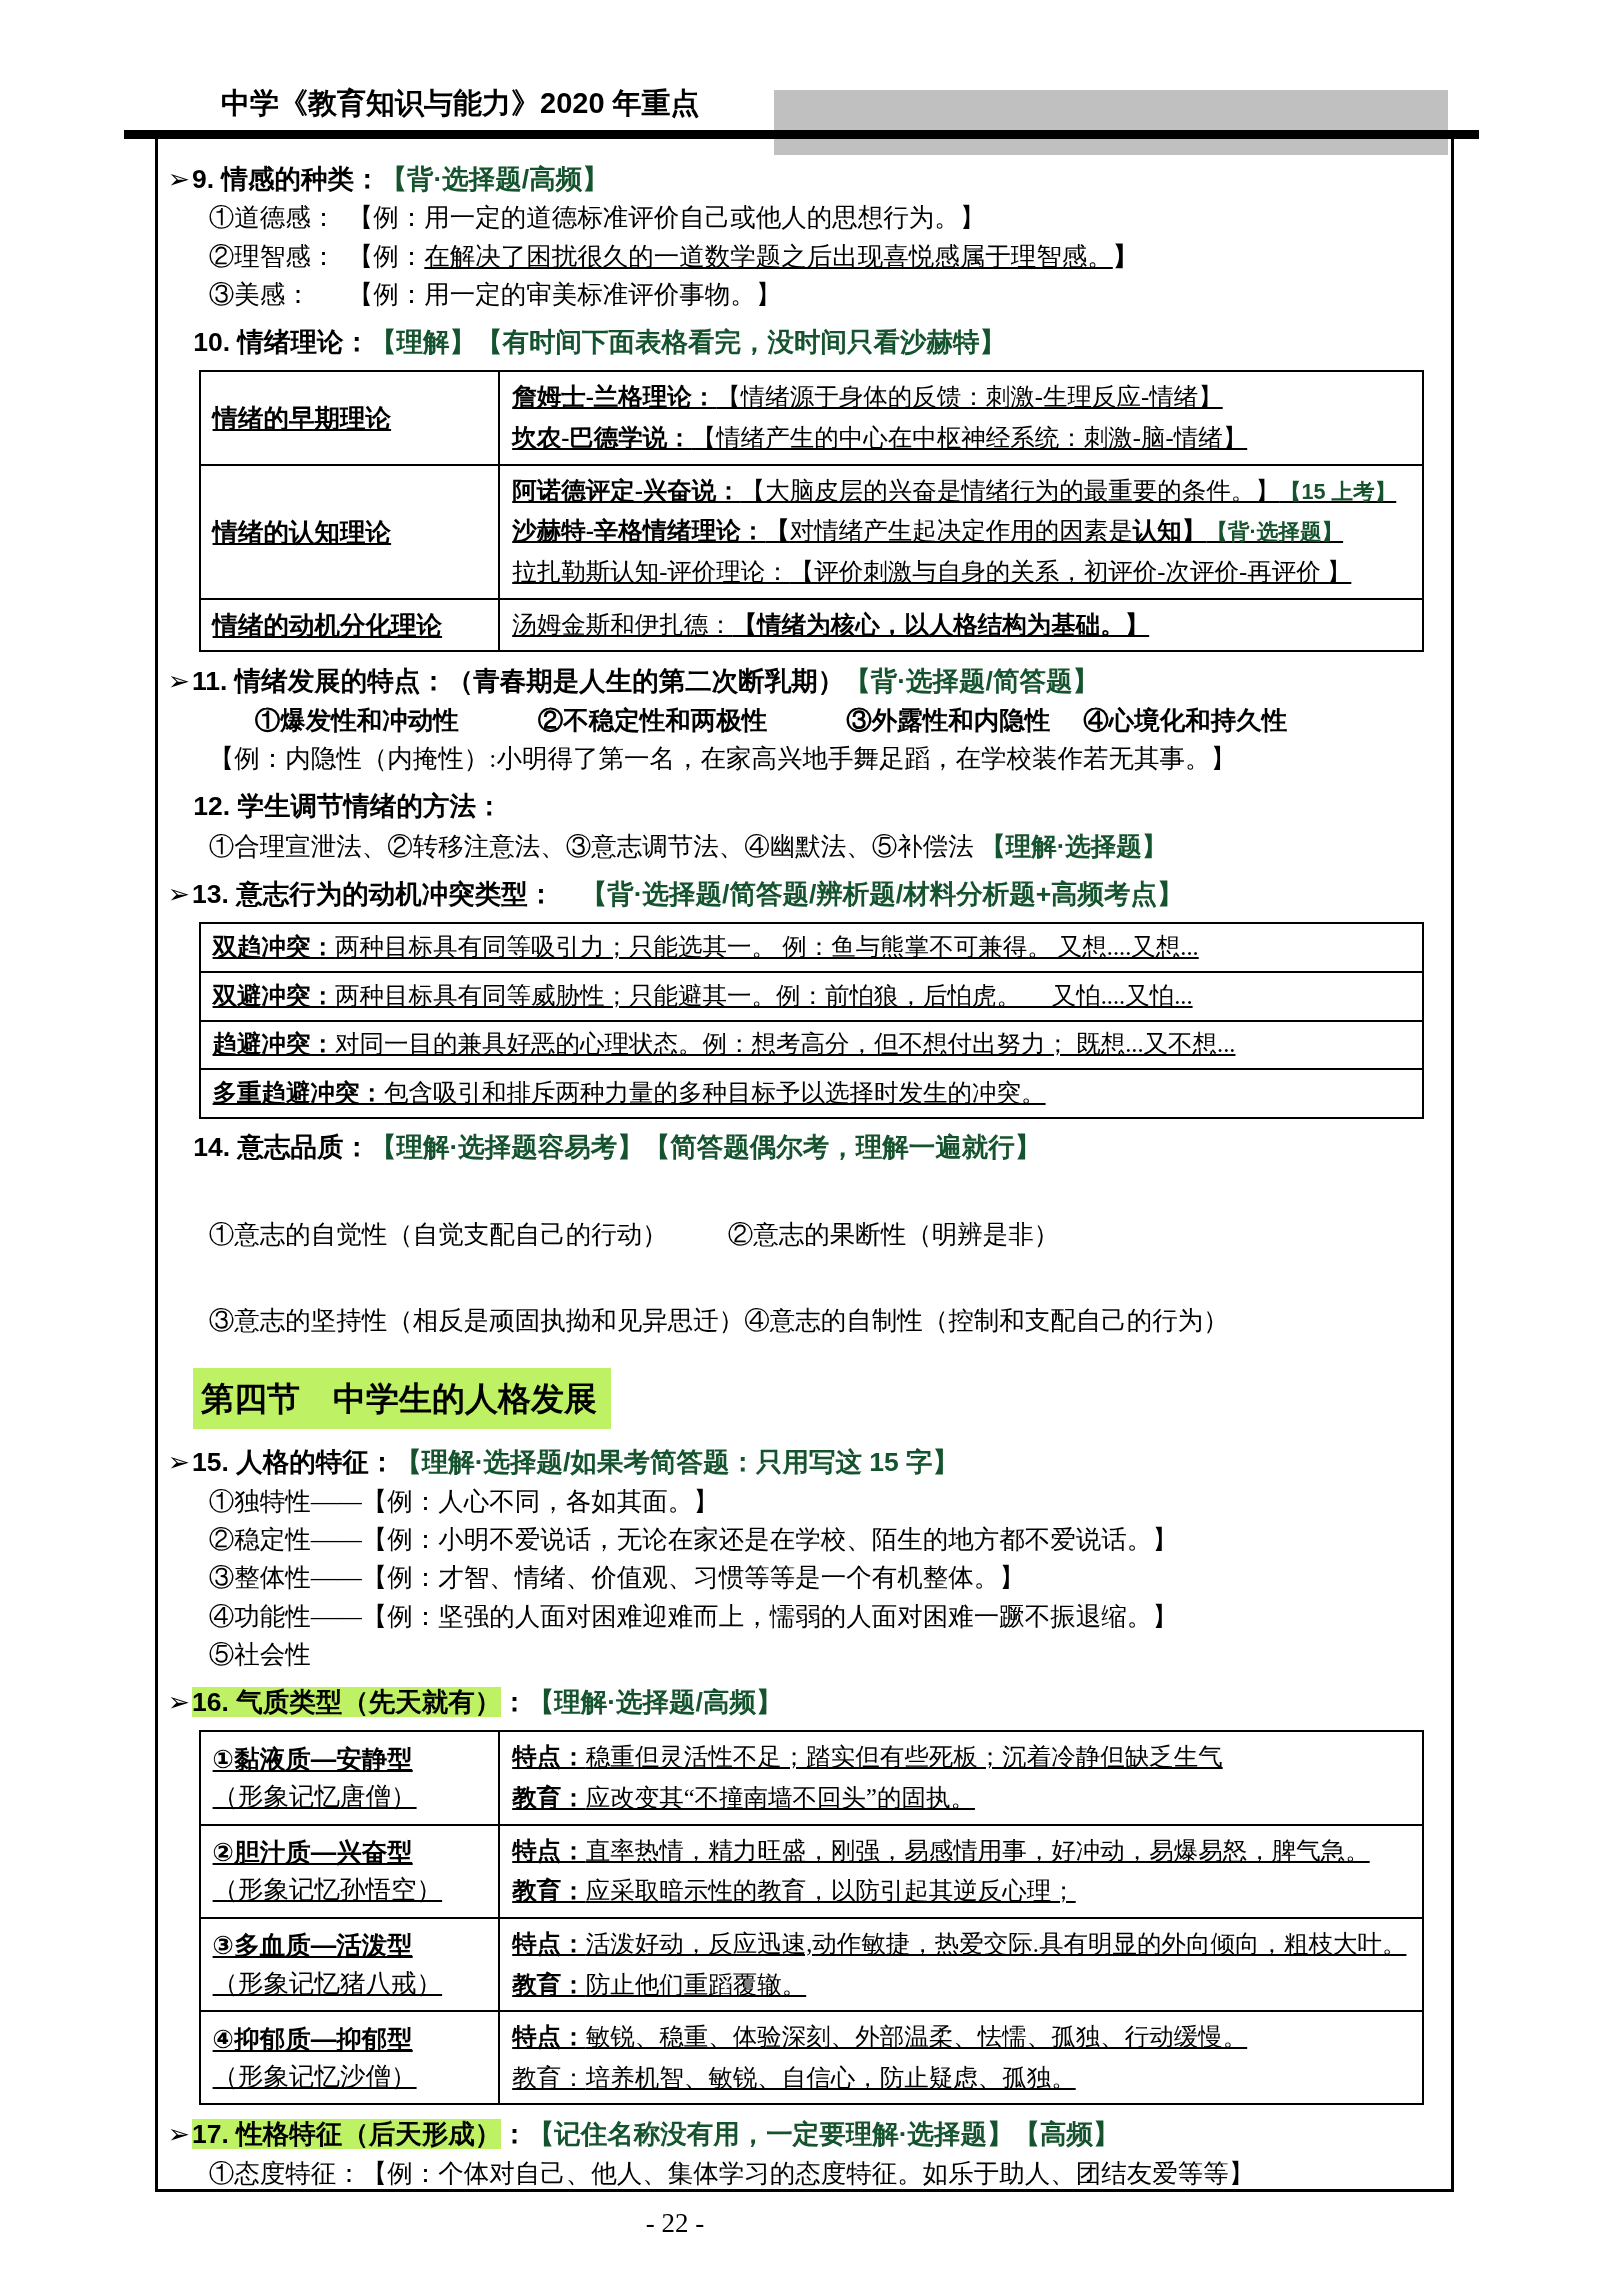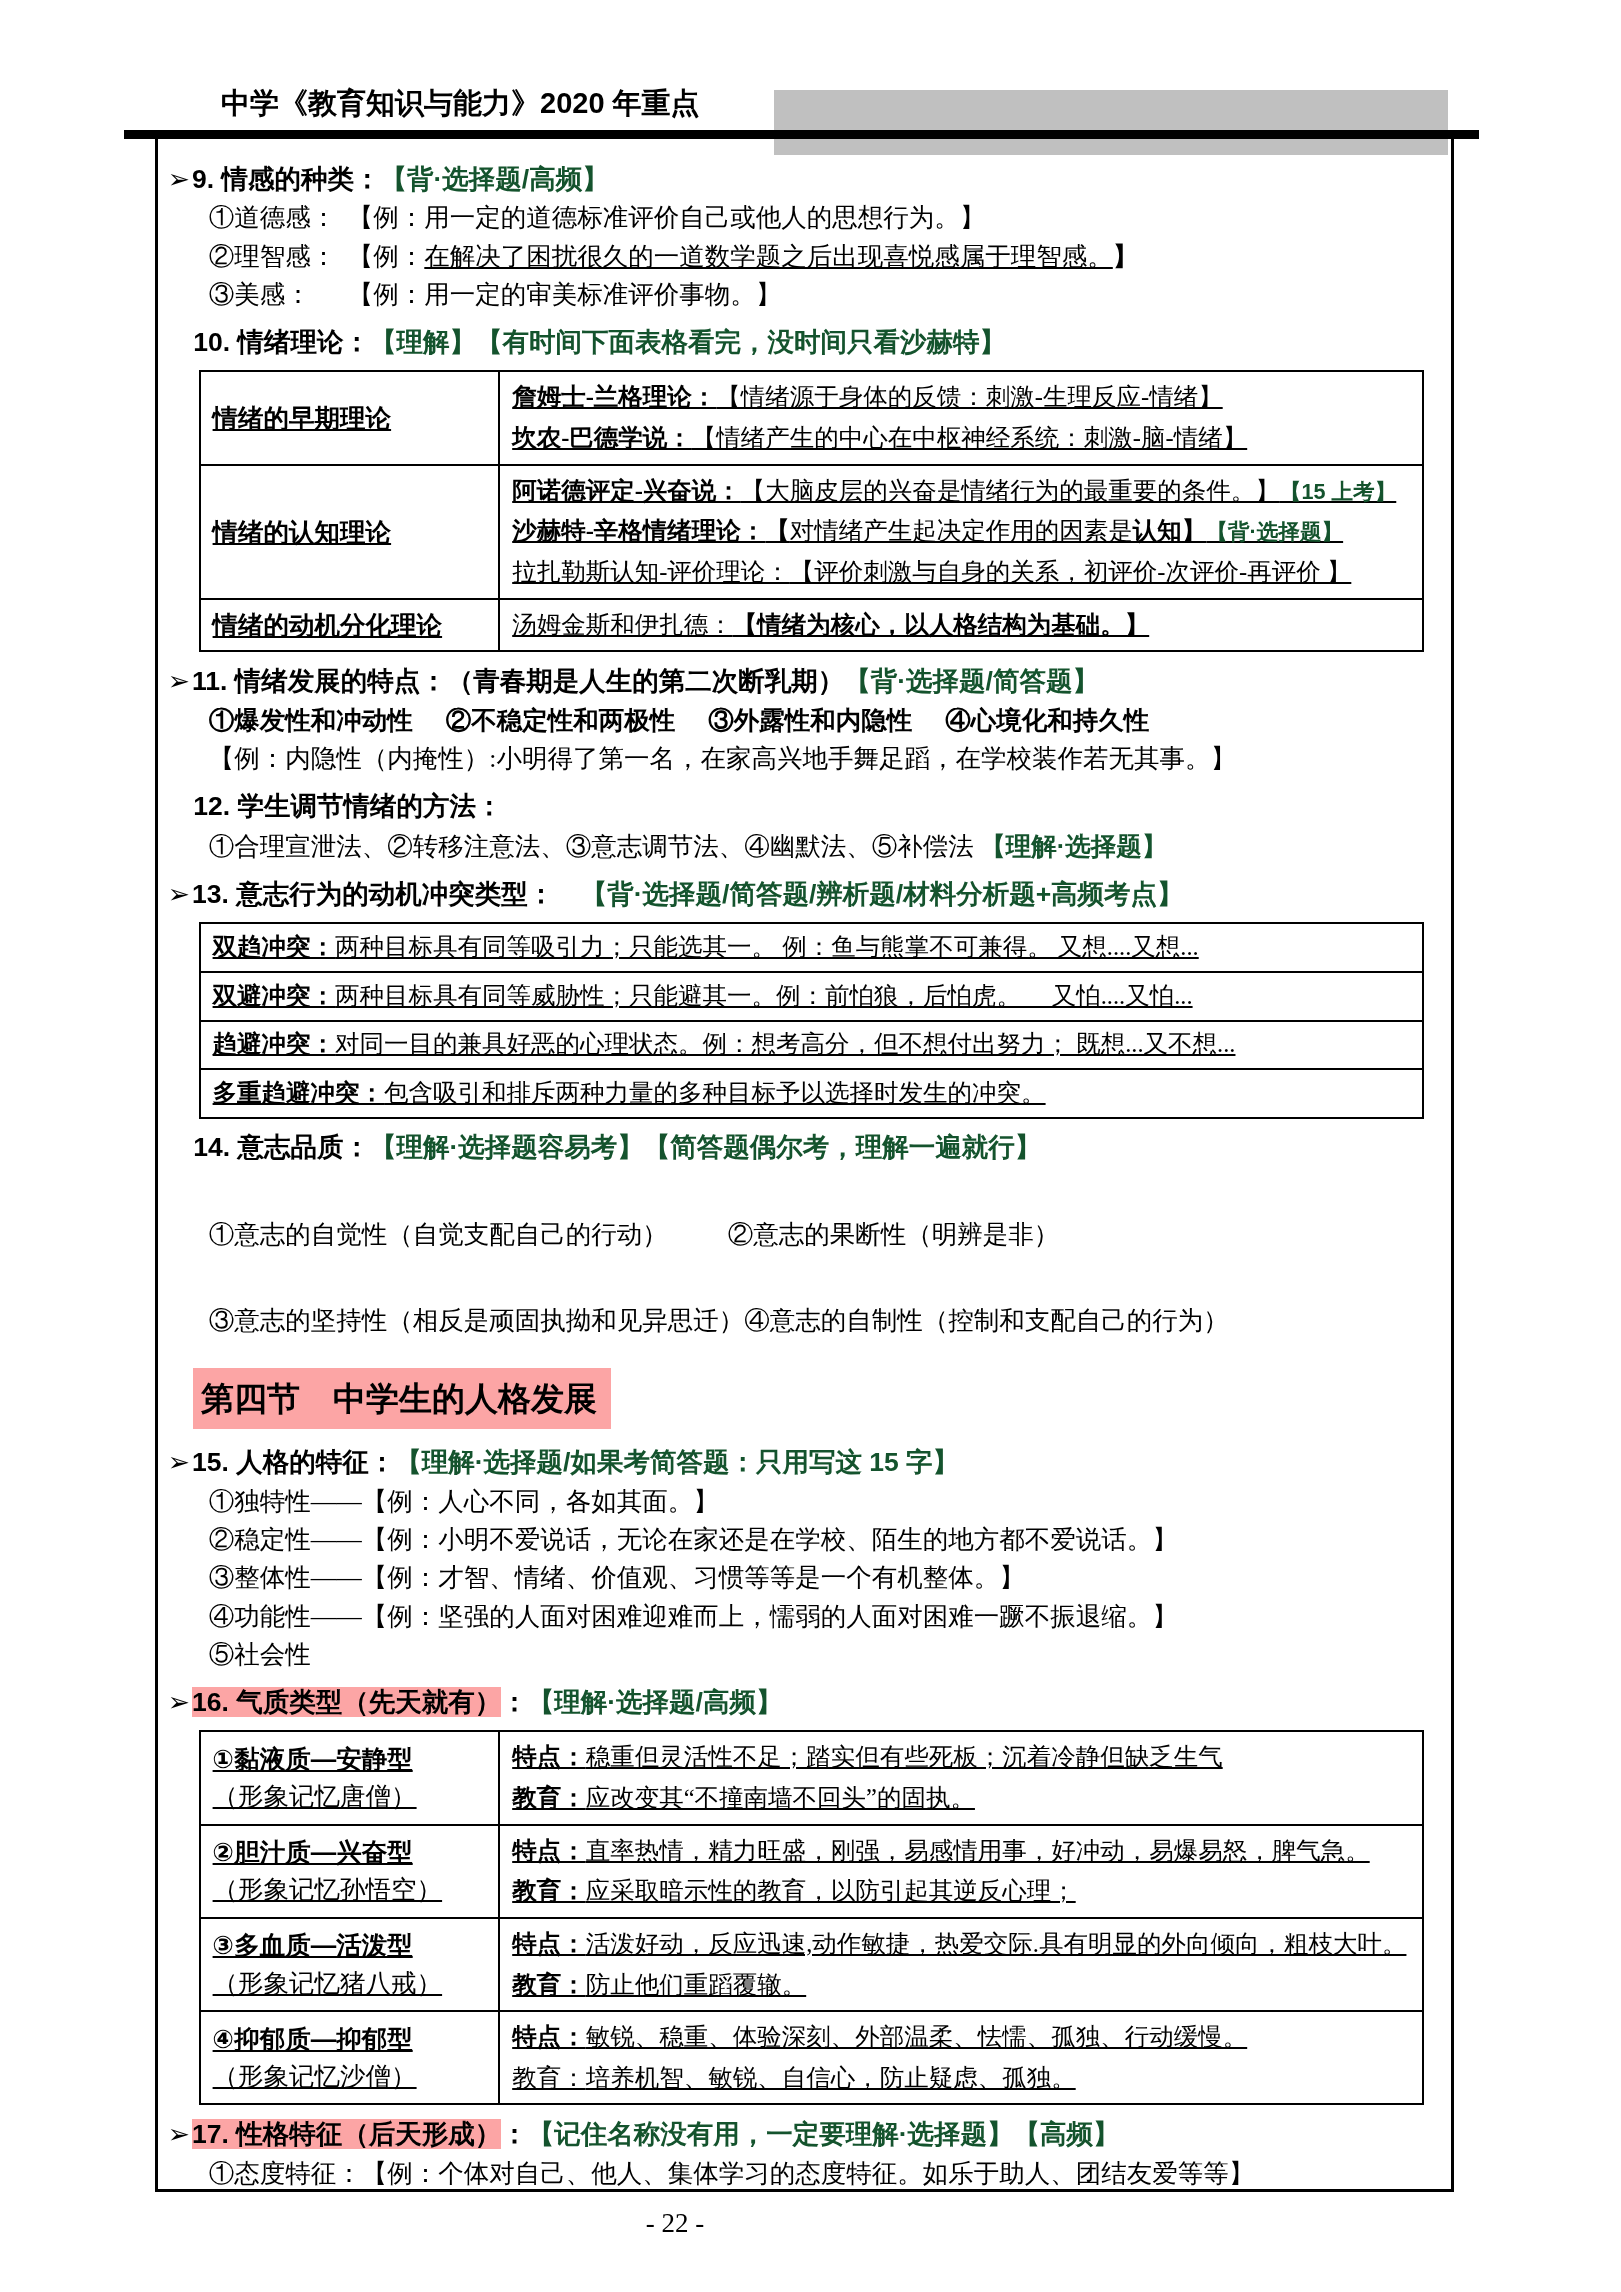--- a/index.html
+++ b/index.html
@@ -20,32 +20,32 @@
   .h{font-weight:bold;font-size:26.5px;margin-top:8.8px;
      font-family:"Liberation Sans","DejaVu Sans",sans-serif;}
   .marker{font-weight:bold;margin-right:2px;}
   .ml-plain{margin-left:25.5px;}
   .item{margin-left:41px;}
   .b{font-weight:bold;}
   .u{text-decoration:underline;}
   .bu{font-weight:bold;text-decoration:underline;}
   .blue{color:#14532d;font-weight:bold;font-family:"Liberation Sans","DejaVu Sans",sans-serif;}
   .small{font-size:21.6px;}
-  .hl{background:#fca5a5;}
+  .hl{background:#bef264;}
   .ilabel{display:inline-block;min-width:139px;}
   table{border-collapse:collapse;margin:7.8px 0 9.8px 31px;width:1225px;
         font-size:24.5px;text-decoration:underline;}
   td{border:2.5px solid #000;padding:4.9px 11.8px;vertical-align:middle;}
   .c1{width:274px;font-weight:bold;font-size:25.5px;
       font-family:"Liberation Sans","DejaVu Sans",sans-serif;}
   .tline{padding:2px 0;}
   .t16 .c1{font-weight:normal;font-family:"Liberation Serif","DejaVu Serif",serif;}
   .t16 .c1 .row-title{font-weight:bold;font-family:"Liberation Sans","DejaVu Sans",sans-serif;}
   .col{display:inline-block;min-width:519px;margin-top:48px;}
-  .gap{margin-right:33px;}
+  .gap{margin-right:33px;margin-left:46px;}
   .sec4{margin:27.4px 0 13.7px 25.5px;}
   .sec4 span{display:inline-block;font-size:33px;font-weight:bold;padding:5.9px 13.7px 5.9px 7.8px;
      font-family:"Liberation Sans","DejaVu Sans",sans-serif;}
   .footer{position:absolute;left:0;top:2203px;width:1350px;text-align:center;font-size:27px;}
 </style>
 </head>
 <body>
 
 <div>
 

